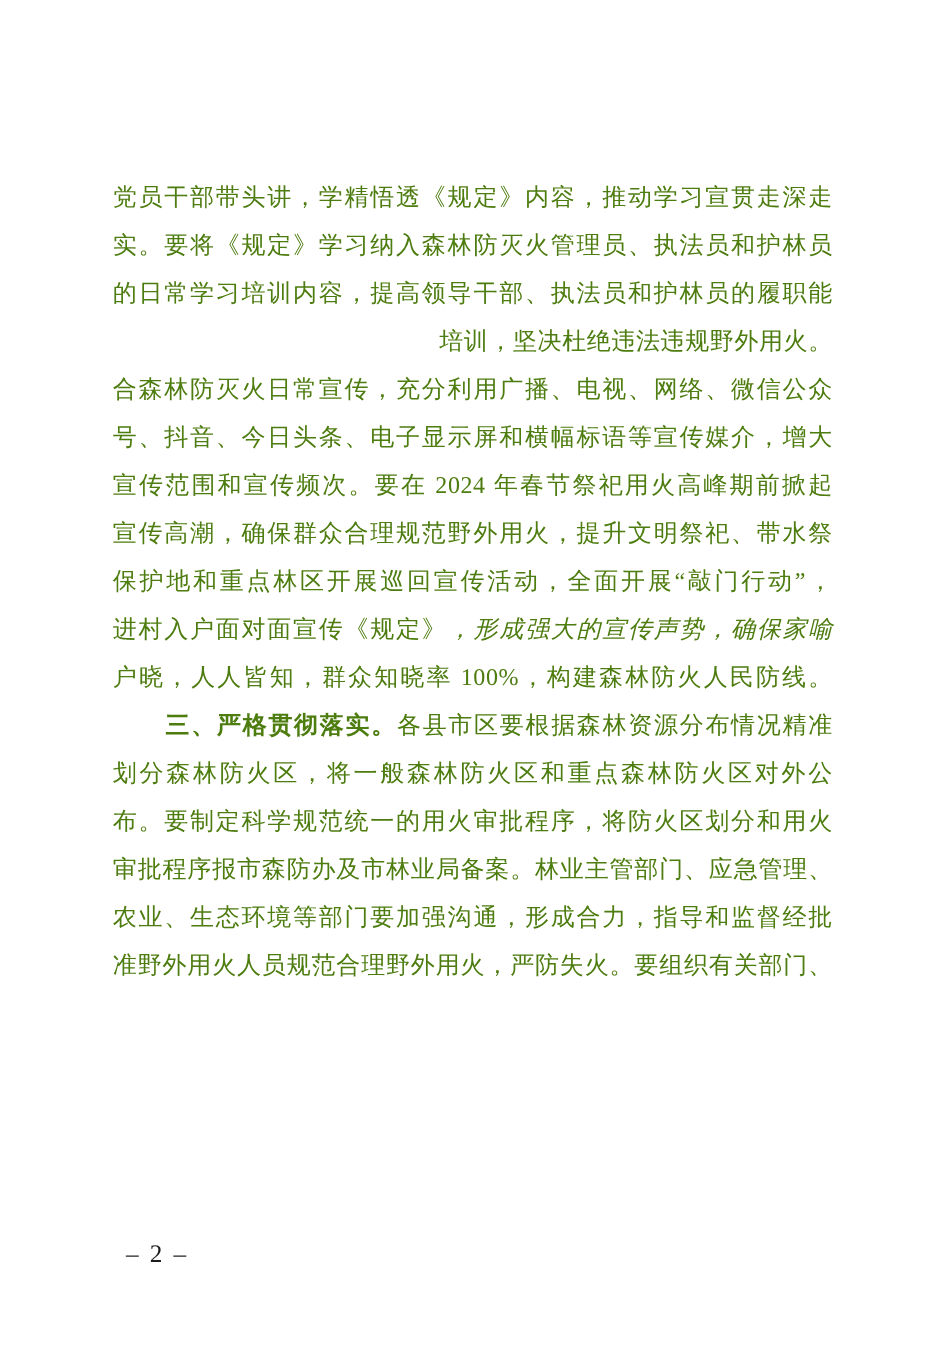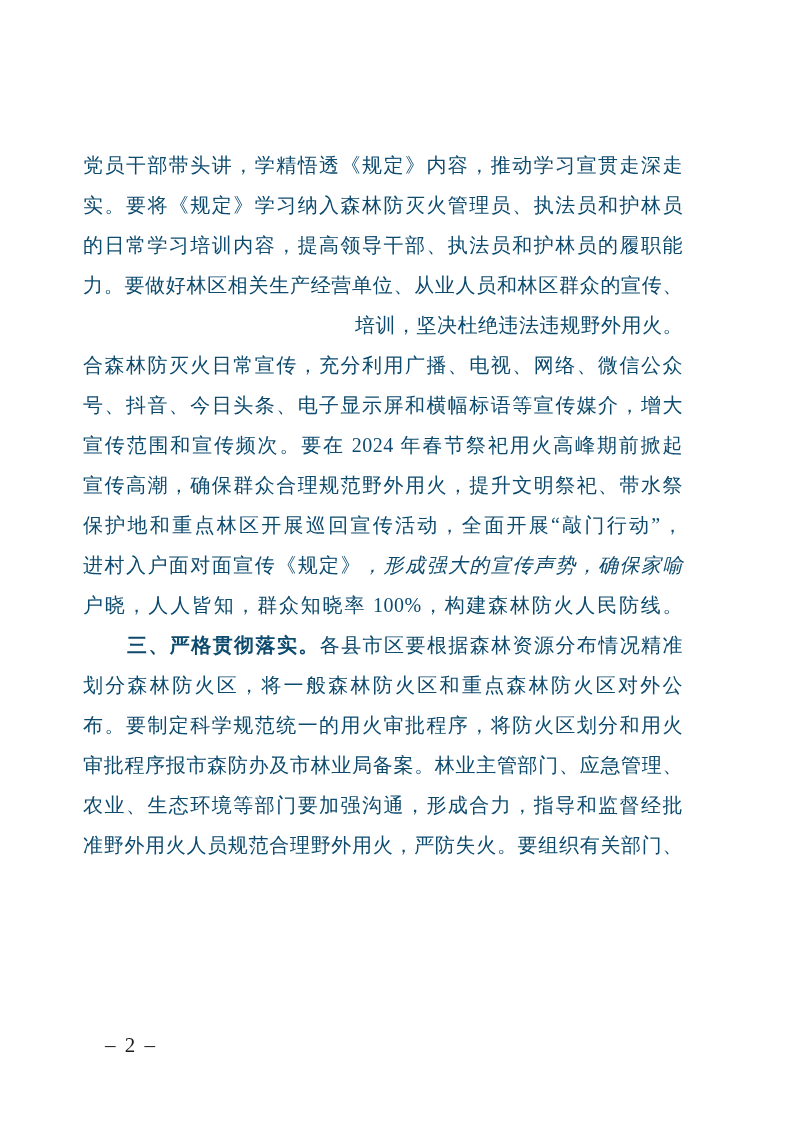--- a/index.html
+++ b/index.html
@@ -15,24 +15,24 @@
   .page {
     position: absolute;
     left: 0; top: 0;
     width: 793px;
     height: 1122px;
     background: #ffffff;
     overflow: hidden;
   }
   .text-block {
     position: absolute;
-    left: 83px;
+    left: 94px;
     top: 145px;
     width: 600px;
-    color: #0c4a6e;
+    color: #4d7c0f;
   }
   .line {
     height: 40px;
     line-height: 40px;
     font-size: 20px;
     text-align: right;
     letter-spacing: 0.5px;
   }
   .line.fill {
     text-align: justify;
@@ -60,21 +60,20 @@
   }
 </style>
 </head>
 <body>
 
 <div class="page">
   <div class="text-block">
       <div class="line fill"><span class="">党员干部带头讲，学精悟透《规定》内容，推动学习宣贯走深走</span></div>
       <div class="line fill"><span class="">实。要将《规定》学习纳入森林防灭火管理员、执法员和护林员</span></div>
       <div class="line fill"><span class="">的日常学习培训内容，提高领导干部、执法员和护林员的履职能</span></div>
-      <div class="line fill"><span class="">力。要做好林区相关生产经营单位、从业人员和林区群众的宣传、</span></div>
       <div class="line"><span class="">培训，坚决杜绝违法违规野外用火。</span></div>
       <div class="line fill"><span class="">合森林防灭火日常宣传，充分利用广播、电视、网络、微信公众</span></div>
       <div class="line fill"><span class="">号、抖音、今日头条、电子显示屏和横幅标语等宣传媒介，增大</span></div>
       <div class="line fill"><span class="">宣传范围和宣传频次。要在 2024 年春节祭祀用火高峰期前掀起</span></div>
       <div class="line fill"><span class="">宣传高潮，确保群众合理规范野外用火，提升文明祭祀、带水祭</span></div>
       <div class="line fill"><span class="">保护地和重点林区开展巡回宣传活动，全面开展“敲门行动”，</span></div>
       <div class="line fill"><span class="">进村入户面对面宣传《规定》</span><span class=" seg-i">，形成强大的宣传声势，确保家喻</span></div>
       <div class="line fill"><span class="">户晓，人人皆知，群众知晓率 100%，构建森林防火人民防线。</span></div>
       <div class="line fill indent"><span class="seg-b">三、严格贯彻落实。</span><span class="">各县市区要根据森林资源分布情况精准</span></div>
       <div class="line fill"><span class="">划分森林防火区，将一般森林防火区和重点森林防火区对外公</span></div>

